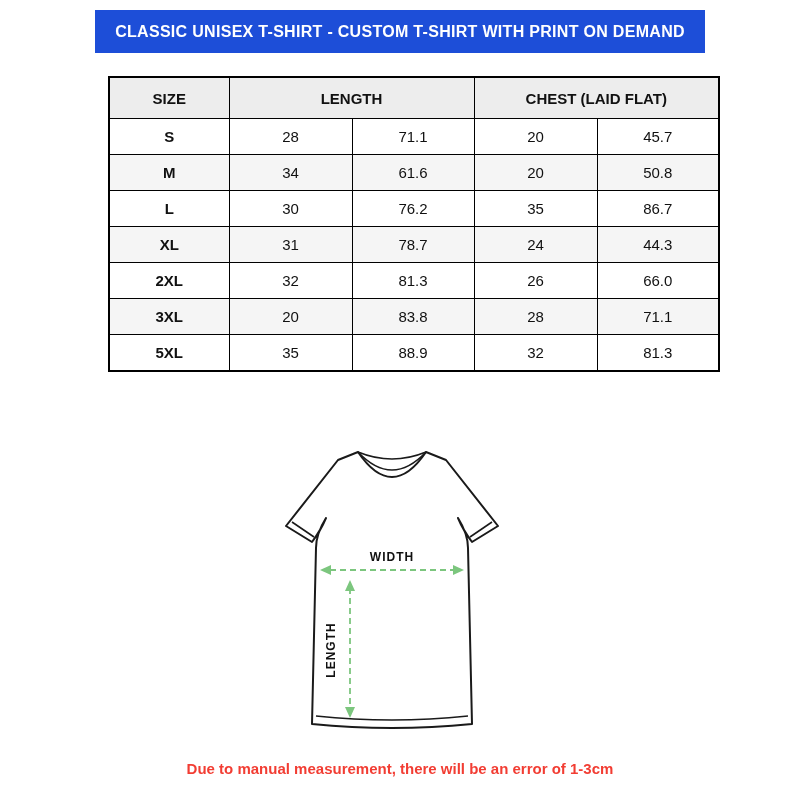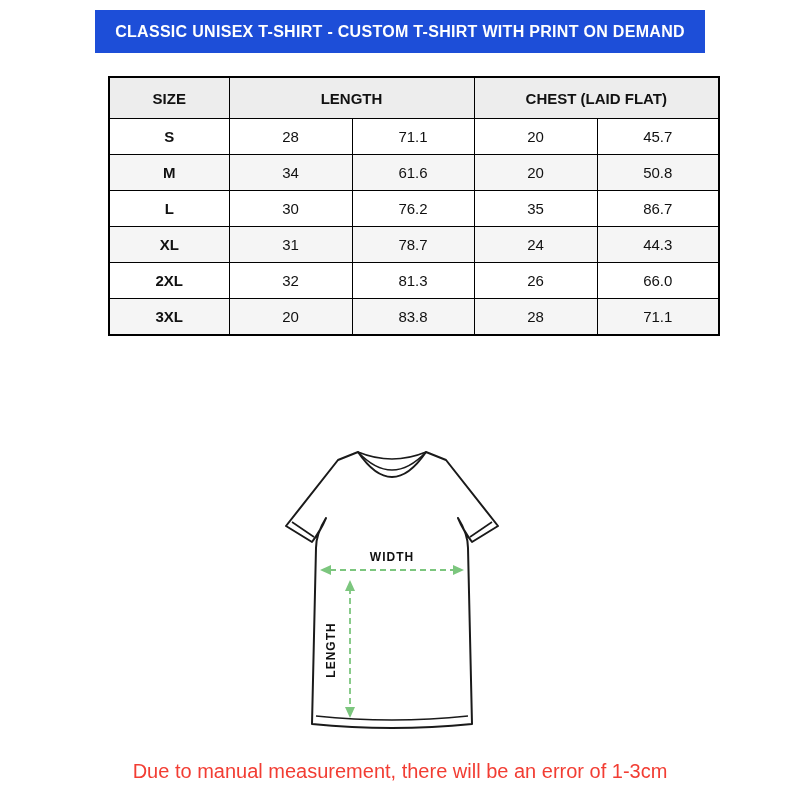--- a/index.html
+++ b/index.html
@@ -54,22 +54,22 @@
     position: absolute;
     left: 232px; top: 438px;
     width: 320px; height: 310px;
   }
   .footer-note {
     position: absolute;
     left: 0; top: 760px;
     width: 800px;
     text-align: center;
     color: #f23d33;
-    font-weight: normal;
-    font-size: 20px;
+    font-weight: bold;
+    font-size: 15px;
   }
   .shirt-line { fill: #ffffff; stroke: #1a1a1a; stroke-width: 2; stroke-linejoin: round; }
   .detail-line { fill: none; stroke: #1a1a1a; stroke-width: 1.6; }
   .arrow-line { stroke: #7cc67e; stroke-width: 1.8; stroke-dasharray: 6 4; }
   .arrow-head { fill: #7cc67e; }
   .measure-label {
     font-family: "Liberation Sans", sans-serif;
     font-size: 12px;
     font-weight: bold;
     fill: #111111;
@@ -133,20 +133,27 @@
         <td>81.3</td>
         <td>26</td>
         <td>66.0</td>
       </tr>
       <tr>
         <td class="size-col">3XL</td>
         <td>20</td>
         <td>83.8</td>
         <td>28</td>
         <td>71.1</td>
+      </tr>
+      <tr>
+        <td class="size-col">5XL</td>
+        <td>35</td>
+        <td>88.9</td>
+        <td>32</td>
+        <td>81.3</td>
       </tr>
     </tbody>
   </table>
 
   <div class="shirt-wrap">
     <svg width="320" height="310" viewBox="0 0 320 310">
 
       <path class="shirt-line" d="M 126 14
            Q 160 64 194 14
            L 214 22

